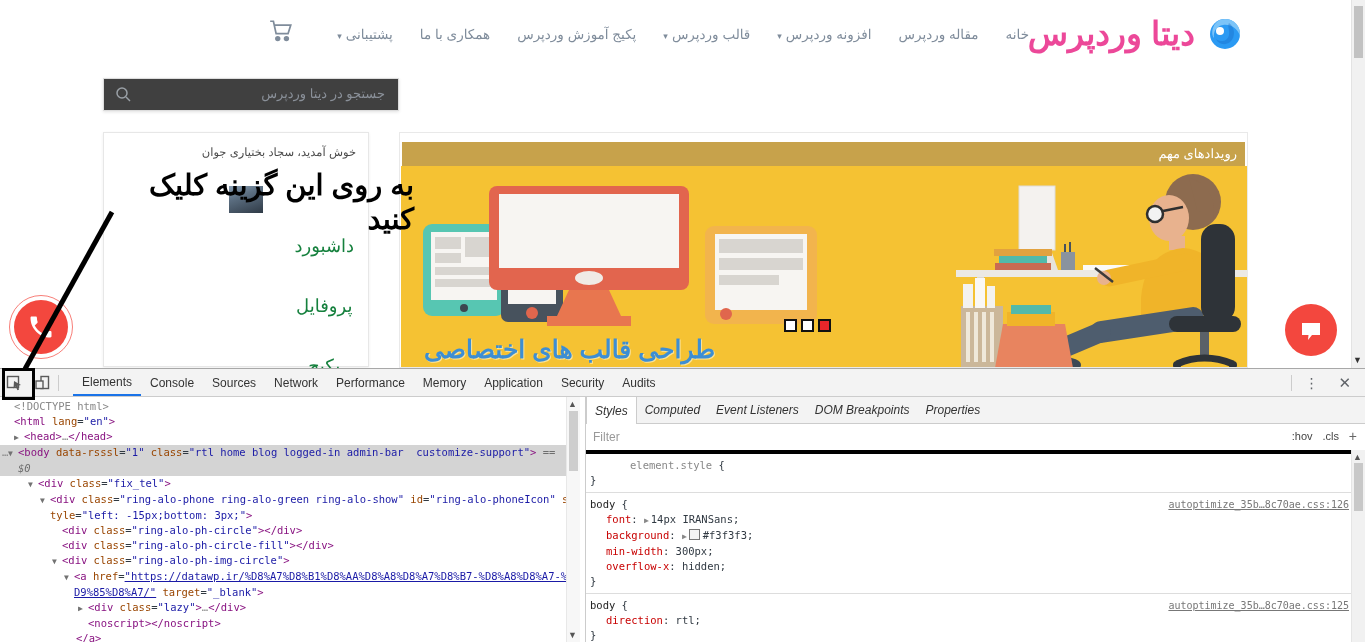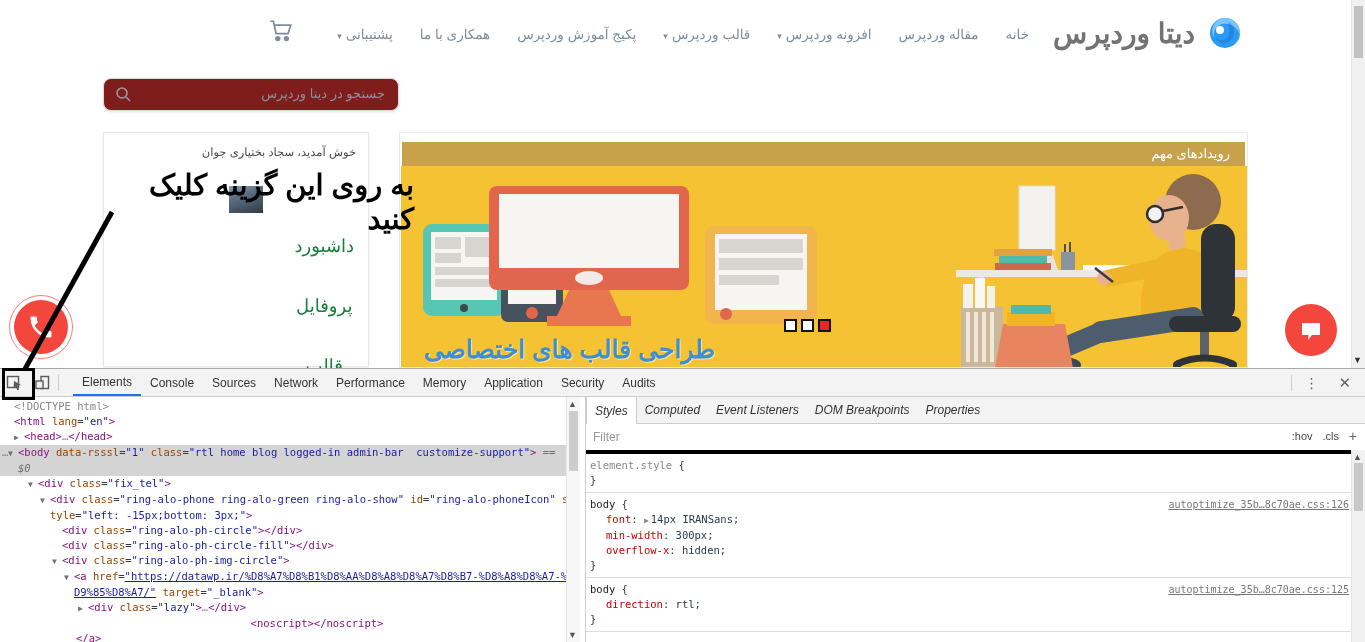--- a/index.html
+++ b/index.html
@@ -1,46 +1,46 @@
 <!DOCTYPE html>
 <html><head>
 <meta charset="utf-8">
 <style>
   html,body{margin:0;padding:0;background:#fff;}
   .page{position:relative;width:1365px;height:642px;background:#fff;overflow:hidden;
         font-family:"Liberation Sans",sans-serif;}
 
   
   .logo{position:absolute;top:14px;right:122px;display:flex;align-items:center;gap:10px;direction:rtl;}
-  .logo-text{font-size:28px;font-weight:bold;color:#737373;}
+  .logo-text{font-size:33px;font-weight:bold;color:#ec4899;}
   .mainnav{position:absolute;top:26px;right:336px;display:flex;direction:rtl;gap:27px;align-items:center;}
   .nav-item{font-size:13.5px;color:#7f8c9b;cursor:pointer;white-space:nowrap;}
   .nav-item .caret{font-size:9px;margin-right:4px;color:#7f8c9b;}
   .cart{position:absolute;left:268px;top:18px;}
 
   
-  .search{position:absolute;left:103px;top:78px;width:294px;height:31px;background:#7f1d1d;
-          border:1px solid #ddd;border-radius:8px;box-shadow:0 1px 3px rgba(0,0,0,.12);}
+  .search{position:absolute;left:103px;top:78px;width:294px;height:31px;background:#404040;
+          border:1px solid #ddd;border-radius:0;box-shadow:0 1px 3px rgba(0,0,0,.12);}
   .search .mag{position:absolute;left:11px;top:7px;}
   .search .ph{position:absolute;right:13px;top:7px;font-size:13px;color:#8a9099;direction:rtl;}
 
   
   .widget{position:absolute;left:103px;top:132px;width:264px;height:233px;background:#fff;
           border:1px solid #e7e7e7;box-shadow:0 1px 3px rgba(0,0,0,.07);}
   .welcome{position:absolute;top:12px;right:12px;font-size:11.5px;color:#4a4a4a;direction:rtl;}
   .avatar{position:absolute;top:53px;left:125px;width:34px;height:27px;
           background:linear-gradient(160deg,#8aa0b5 0%,#5d7083 35%,#2f3a46 100%);}
   .usermenu{position:absolute;top:102px;right:14px;text-align:right;direction:rtl;}
   .usermenu div{font-size:18px;color:#15803d;margin-bottom:38px;cursor:pointer;text-align:center;}
 
   
   .banner{position:absolute;left:399px;top:132px;width:849px;height:236px;background:#fff;
           border:1px solid #e9e9e9;box-sizing:border-box;overflow:hidden;}
   .gold{position:absolute;left:2px;right:2px;top:9px;height:24px;background:#c7a24b;color:#fff;
-        font-size:13px;direction:rtl;padding:4px 15px 0 0;box-sizing:border-box;}
+        font-size:13px;direction:rtl;padding:4px 8px 0 0;box-sizing:border-box;}
   .illus{position:absolute;left:1px;top:33px;}
   .caption{position:absolute;left:24px;top:202px;font-size:25px;font-weight:bold;color:#3d8ed3;
            direction:rtl;text-shadow:1px 1px 0 #fbe49a;}
   .dots{position:absolute;left:384px;top:186px;display:flex;gap:4px;}
   .dots span{width:9px;height:9px;border:2px solid #111;background:#fff;display:inline-block;}
   .dots span.red{background:#e8262a;}
 
   
   .phone-btn{position:absolute;left:14px;top:300px;width:54px;height:54px;border-radius:50%;
              background:#f3473e;display:flex;align-items:center;justify-content:center;}
@@ -91,21 +91,21 @@
   .dt-styles{position:absolute;left:585px;right:0;top:28px;bottom:0;border-left:1px solid #ccc;background:#fff;}
   .st-tabs{height:26px;background:#f3f3f3;border-bottom:1px solid #ccc;display:flex;}
   .st-tab{padding:0 8px;font-size:12px;color:#333;display:flex;align-items:center;cursor:pointer;font-style:italic;}
   .st-tab.active{background:#fff;border-left:1px solid #ccc;border-right:1px solid #ccc;margin-bottom:-1px;}
   .st-filter{height:26px;border-bottom:4px solid #000000;position:relative;}
   .st-filter .f{position:absolute;left:7px;top:6px;font-size:12px;color:#999;}
   .st-filter .r{position:absolute;right:26px;top:6px;font-size:11px;color:#444;display:flex;gap:10px;margin-left:47px;}
   .st-filter .plus{position:absolute;right:8px;top:4px;font-size:14px;color:#666;}
   .rules{font-family:"DejaVu Sans Mono",monospace;font-size:10.5px;line-height:15px;color:#303942;}
   .rule{padding:4px 16px 4px 4px;border-bottom:1px solid #ddd;position:relative;}
-  .sel-name{color:#222;} .sel-gray{color:#888;}
+  .sel-name{color:#222;} .sel-gray{color:#888;margin-left:40px;}
   .r-link{float:right;color:#777;text-decoration:underline;font-size:10px;}
   .prop{padding-left:16px;}
   .p-name{color:#c80000;} .p-val{color:#303942;}
   .p-ar{color:#888;font-size:8px;margin-right:2px;}
   .swatch{display:inline-block;width:9px;height:9px;border:1px solid #777;background:#f3f3f3;
           vertical-align:-1px;margin-right:3px;}
   .stbar{position:absolute;right:0;top:53px;bottom:0;width:13px;background:#f1f1f1;border-left:1px solid #e5e5e5;}
   .stbar .up{position:absolute;left:1px;top:2px;font-size:9px;color:#555;}
   .stbar .thumb{position:absolute;left:2px;top:13px;width:9px;height:48px;background:#c8c8c8;}
 </style>
@@ -151,21 +151,21 @@
     </span>
     <span class="ph">جستجو در دیتا وردپرس</span>
   </div>
 
   <aside class="widget">
     <div class="welcome">خوش آمدید، سجاد بختیاری جوان</div>
     <div class="avatar"></div>
     <div class="usermenu">
         <div>داشبورد</div>
         <div>پروفایل</div>
-        <div>قالب</div>
+        <div>پکیج</div>
       </div>
   </aside>
 
   <section class="banner">
     <div class="gold">رویدادهای مهم</div>
     <svg class="illus" width="846" height="202" viewBox="0 0 846 202">
       <rect x="0" y="0" width="846" height="202" fill="#f5c233"></rect>
 
       <rect x="22" y="58" width="82" height="92" rx="9" fill="#57c6b2"></rect>
       <rect x="30" y="66" width="66" height="68" fill="#f7f5f2"></rect>
@@ -311,21 +311,21 @@
           <div class="tree-line" style="padding-left: 14px;"><span class="tk-t">&lt;html </span><span class="tk-a">lang</span><span class="tk-p">=</span><span class="tk-v">"en"</span><span class="tk-t">&gt;</span></div>
           <div class="tree-line" style="padding-left: 24px;"><span class="tk-ar">▶</span><span class="tk-t">&lt;head&gt;</span><span class="tk-g">…</span><span class="tk-t">&lt;/head&gt;</span></div>
           <div class="tree-line sel" style="padding-left: 18px;"><span class="gut">…</span><span class="tk-ar">▼</span><span class="tk-t">&lt;body </span><span class="tk-a">data-rsssl</span><span class="tk-p">=</span><span class="tk-v">"1"</span><span class="tk-a"> class</span><span class="tk-p">=</span><span class="tk-v">"rtl home blog logged-in admin-bar  customize-support"</span><span class="tk-t">&gt;</span><span class="tk-i"> == $0</span></div>
           <div class="tree-line" style="padding-left: 38px;"><span class="tk-ar">▼</span><span class="tk-t">&lt;div </span><span class="tk-a">class</span><span class="tk-p">=</span><span class="tk-v">"fix_tel"</span><span class="tk-t">&gt;</span></div>
           <div class="tree-line" style="padding-left: 50px;"><span class="tk-ar">▼</span><span class="tk-t">&lt;div </span><span class="tk-a">class</span><span class="tk-p">=</span><span class="tk-v">"ring-alo-phone ring-alo-green ring-alo-show"</span><span class="tk-a"> id</span><span class="tk-p">=</span><span class="tk-v">"ring-alo-phoneIcon"</span><span class="tk-a"> style</span><span class="tk-p">=</span><span class="tk-v">"left: -15px;bottom: 3px;"</span><span class="tk-t">&gt;</span></div>
           <div class="tree-line" style="padding-left: 62px;"><span class="tk-t">&lt;div </span><span class="tk-a">class</span><span class="tk-p">=</span><span class="tk-v">"ring-alo-ph-circle"</span><span class="tk-t">&gt;&lt;/div&gt;</span></div>
           <div class="tree-line" style="padding-left: 62px;"><span class="tk-t">&lt;div </span><span class="tk-a">class</span><span class="tk-p">=</span><span class="tk-v">"ring-alo-ph-circle-fill"</span><span class="tk-t">&gt;&lt;/div&gt;</span></div>
           <div class="tree-line" style="padding-left: 62px;"><span class="tk-ar">▼</span><span class="tk-t">&lt;div </span><span class="tk-a">class</span><span class="tk-p">=</span><span class="tk-v">"ring-alo-ph-img-circle"</span><span class="tk-t">&gt;</span></div>
           <div class="tree-line" style="padding-left: 74px;"><span class="tk-ar">▼</span><span class="tk-t">&lt;a </span><span class="tk-a">href</span><span class="tk-p">=</span><span class="tk-l">"https://datawp.ir/%D8%A7%D8%B1%D8%AA%D8%A8%D8%A7%D8%B7-%D8%A8%D8%A7-%D9%85%D8%A7/"</span><span class="tk-a"> target</span><span class="tk-p">=</span><span class="tk-v">"_blank"</span><span class="tk-t">&gt;</span></div>
           <div class="tree-line" style="padding-left: 88px;"><span class="tk-ar">▶</span><span class="tk-t">&lt;div </span><span class="tk-a">class</span><span class="tk-p">=</span><span class="tk-v">"lazy"</span><span class="tk-t">&gt;</span><span class="tk-g">…</span><span class="tk-t">&lt;/div&gt;</span></div>
-          <div class="tree-line" style="padding-left: 64px; text-align: center;"><span class="tk-t">&lt;noscript&gt;&lt;/noscript&gt;</span></div>
+          <div class="tree-line" style="padding-left: 88px;"><span class="tk-t">&lt;noscript&gt;&lt;/noscript&gt;</span></div>
           <div class="tree-line" style="padding-left: 76px;"><span class="tk-t">&lt;/a&gt;</span></div>
         </div>
     </div>
     <div class="elbar">
       <div class="up">▲</div>
       <div class="thumb"></div>
       <div class="down">▼</div>
     </div>
 
     <div class="dt-styles">
@@ -345,20 +345,21 @@
         <span class="plus">+</span>
       </div>
       <div class="rules">
           <div class="rule">
             <div><span class="sel-gray">element.style</span><span class="p-val"> {</span></div>
             <div class="p-val">}</div>
           </div>
           <div class="rule">
             <div><span class="r-link">autoptimize_35b…8c70ae.css:126</span><span class="sel-name">body</span><span class="p-val"> {</span></div>
             <div class="prop"><span class="p-name">font</span><span class="p-val">: </span><span class="p-ar">▶</span><span class="p-val">14px IRANSans;</span></div>
+            <div class="prop"><span class="p-name">background</span><span class="p-val">: </span><span class="p-ar">▶</span><span class="swatch" style="background: rgb(243, 243, 243);"></span><span class="p-val">#f3f3f3;</span></div>
             <div class="prop"><span class="p-name">min-width</span><span class="p-val">: </span><span class="p-val">300px;</span></div>
             <div class="prop"><span class="p-name">overflow-x</span><span class="p-val">: </span><span class="p-val">hidden;</span></div>
             <div class="p-val">}</div>
           </div>
           <div class="rule">
             <div><span class="r-link">autoptimize_35b…8c70ae.css:125</span><span class="sel-name">body</span><span class="p-val"> {</span></div>
             <div class="prop"><span class="p-name">direction</span><span class="p-val">: </span><span class="p-val">rtl;</span></div>
             <div class="p-val">}</div>
           </div>
         </div>

